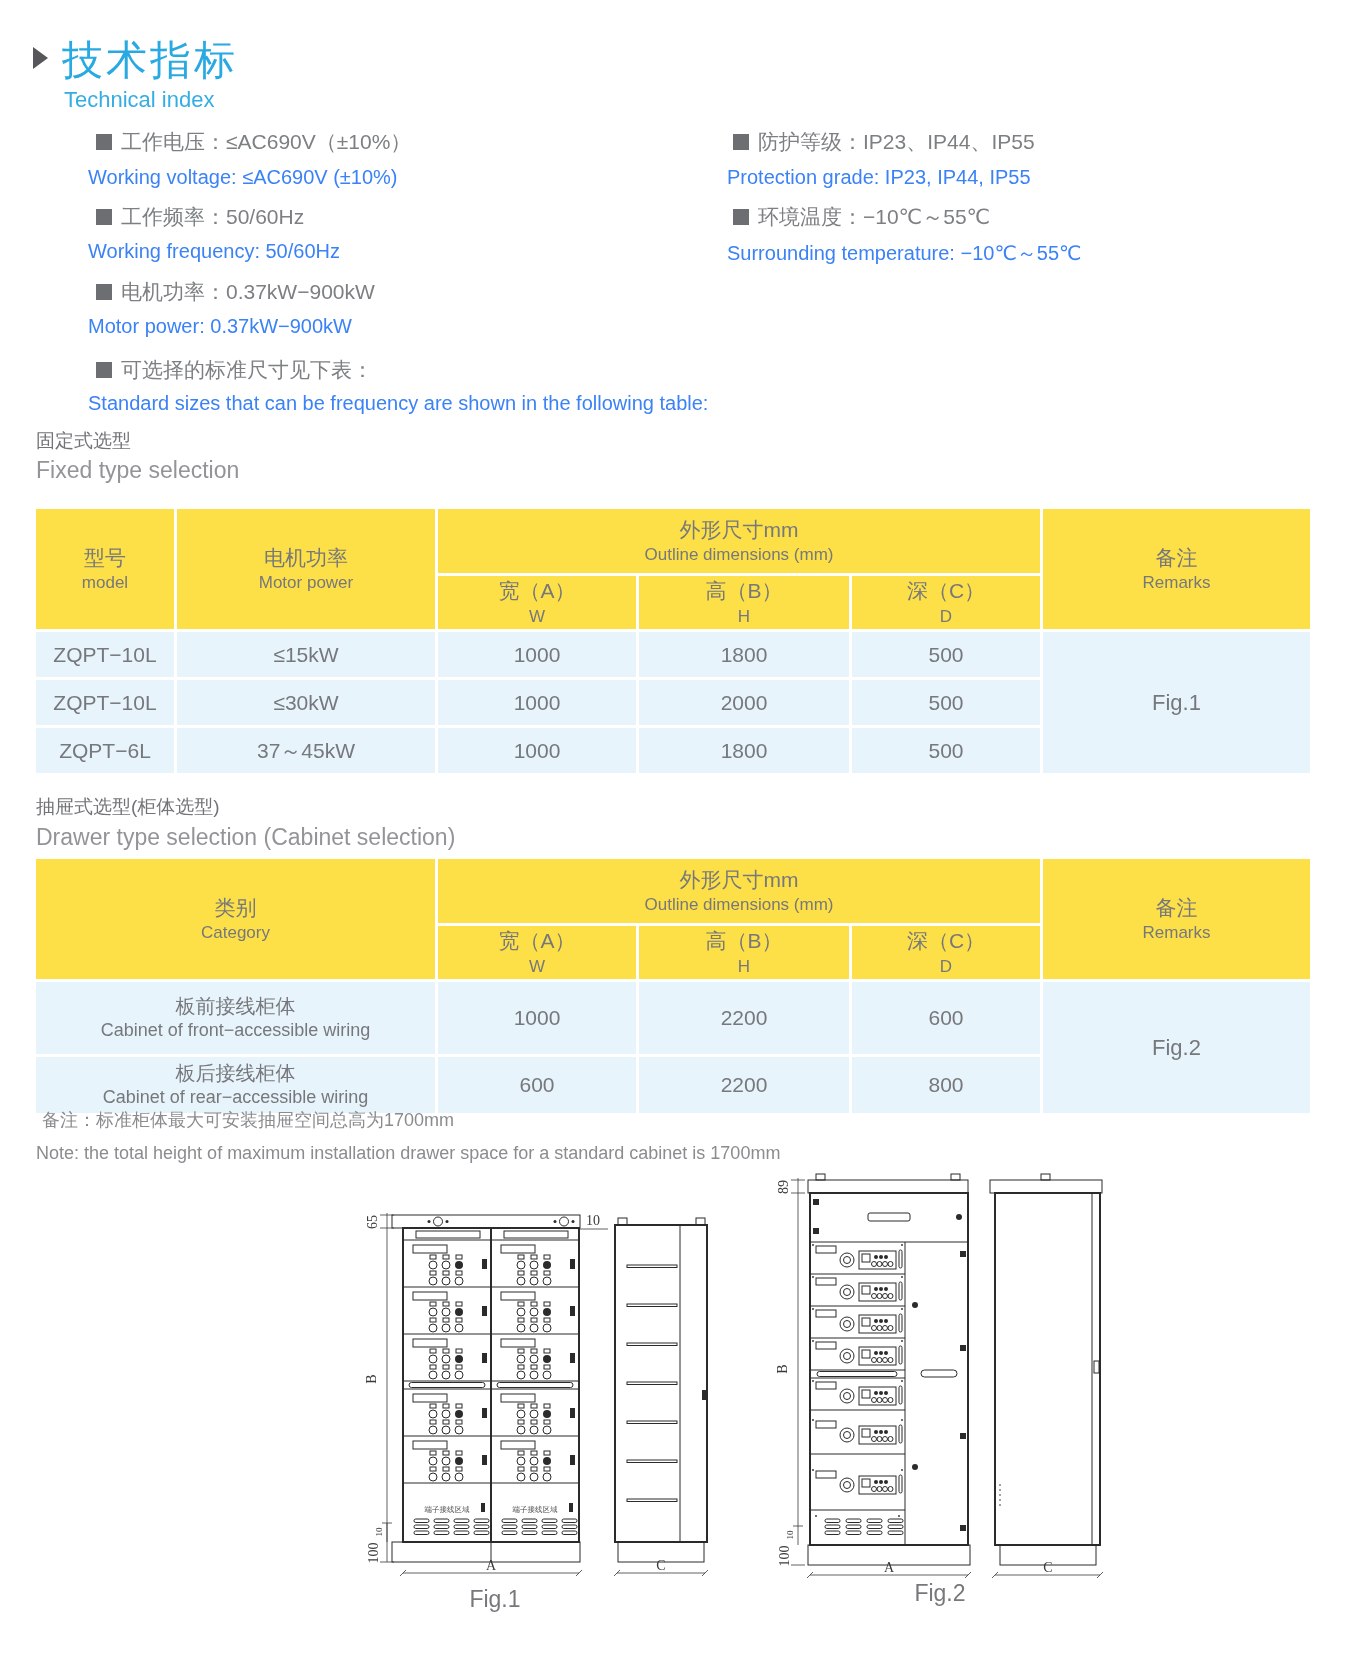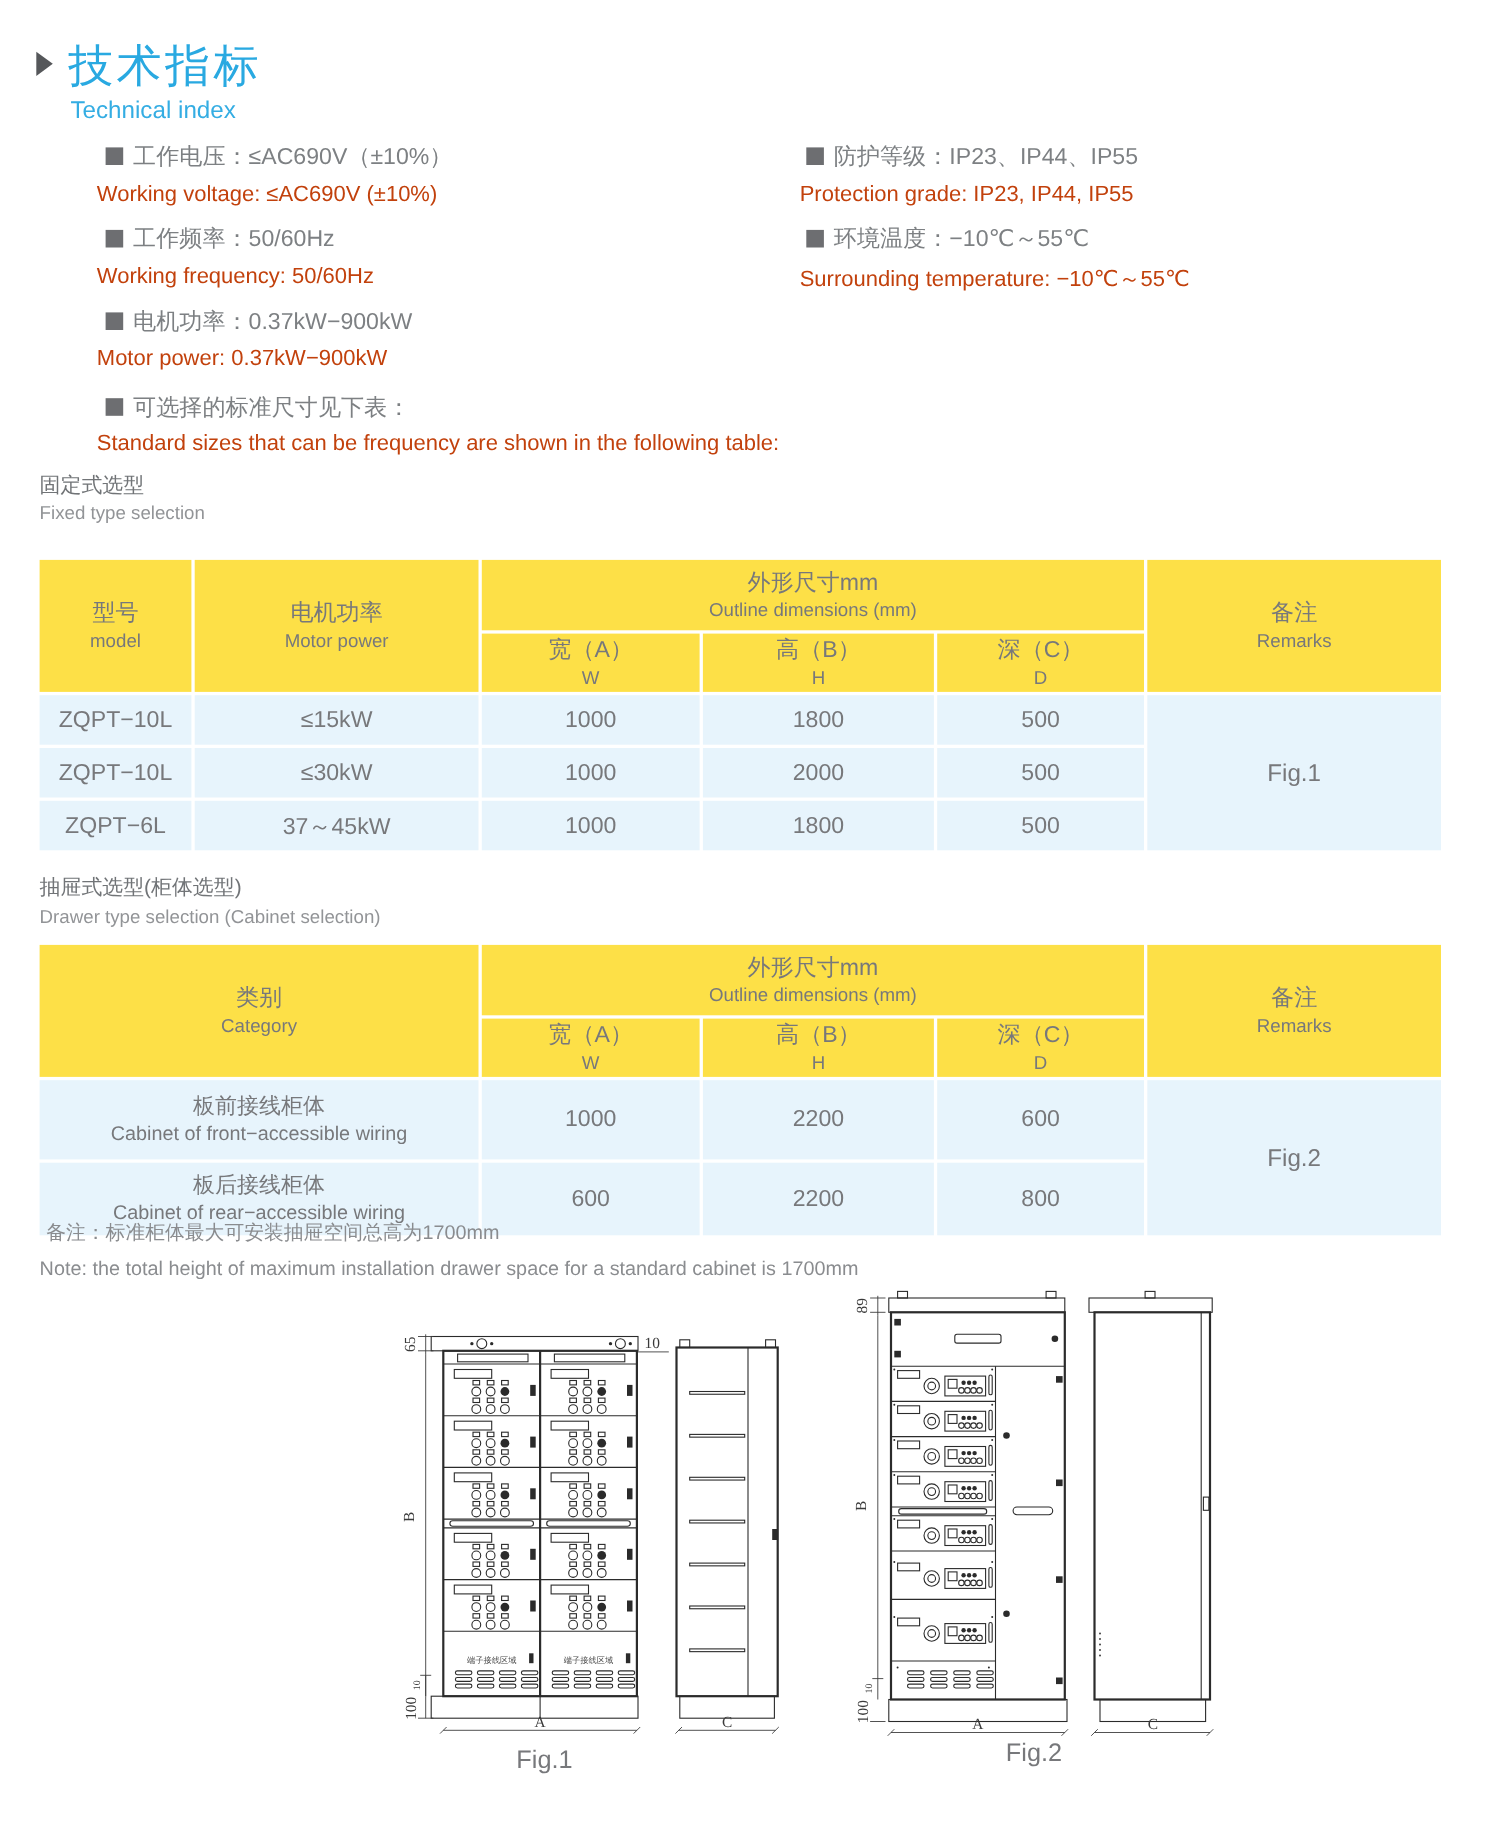--- a/index.html
+++ b/index.html
@@ -15,25 +15,25 @@
   }
   .page-title {
     position:absolute; left:62px; top:33px; font-size:41px; letter-spacing:3px;
     color:#29a9e1; font-weight:500;
   }
   .page-subtitle { position:absolute; left:64px; top:87px; font-size:22px; color:#34ade3;text-align:center; }
 
   
   .spec { position:absolute; display:flex; align-items:center; gap:9px; font-size:21px; color:#7d8083; white-space:nowrap;padding-left:33px; }
   .bullet { width:16px; height:16px; background:#6d6e71; flex:0 0 auto; }
-  .spec-en { position:absolute; font-size:20px; color:#c2410c; white-space:nowrap; }
+  .spec-en { position:absolute; font-size:20px; color:#3b82f6; white-space:nowrap; }
 
   
   .section-zh { position:absolute; font-size:19px; color:#717477; }
-  .section-en { position:absolute; font-size:17px; color:#929497; }
+  .section-en { position:absolute; font-size:23px; color:#929497; }
 
   
   table.spec-table {
     position:absolute; border-collapse:separate; border-spacing:3px;
     table-layout:fixed; width:1280px;
   }
   table.spec-table th, table.spec-table td {
     text-align:center; vertical-align:middle; font-weight:normal; padding:0;
   }
   th.hd { background:#fde047; color:#77787b; }
@@ -218,21 +218,21 @@
       <td class="cell" style="height:72px;">
         <div class="zh">板前接线柜体</div>
         <div class="en">Cabinet of front−accessible wiring</div>
       </td>
       <td class="cell">1000</td>
       <td class="cell">2200</td>
       <td class="cell">600</td>
       <td class="figcell" rowspan="2">Fig.2</td>
     </tr>
     <tr>
-      <td class="cell" style="height:66px;">
+      <td class="cell" style="height:56px;">
         <div class="zh">板后接线柜体</div>
         <div class="en">Cabinet of rear−accessible wiring</div>
       </td>
       <td class="cell">600</td>
       <td class="cell">2200</td>
       <td class="cell">800</td>
     </tr>
   </tbody>
     </table>
 

